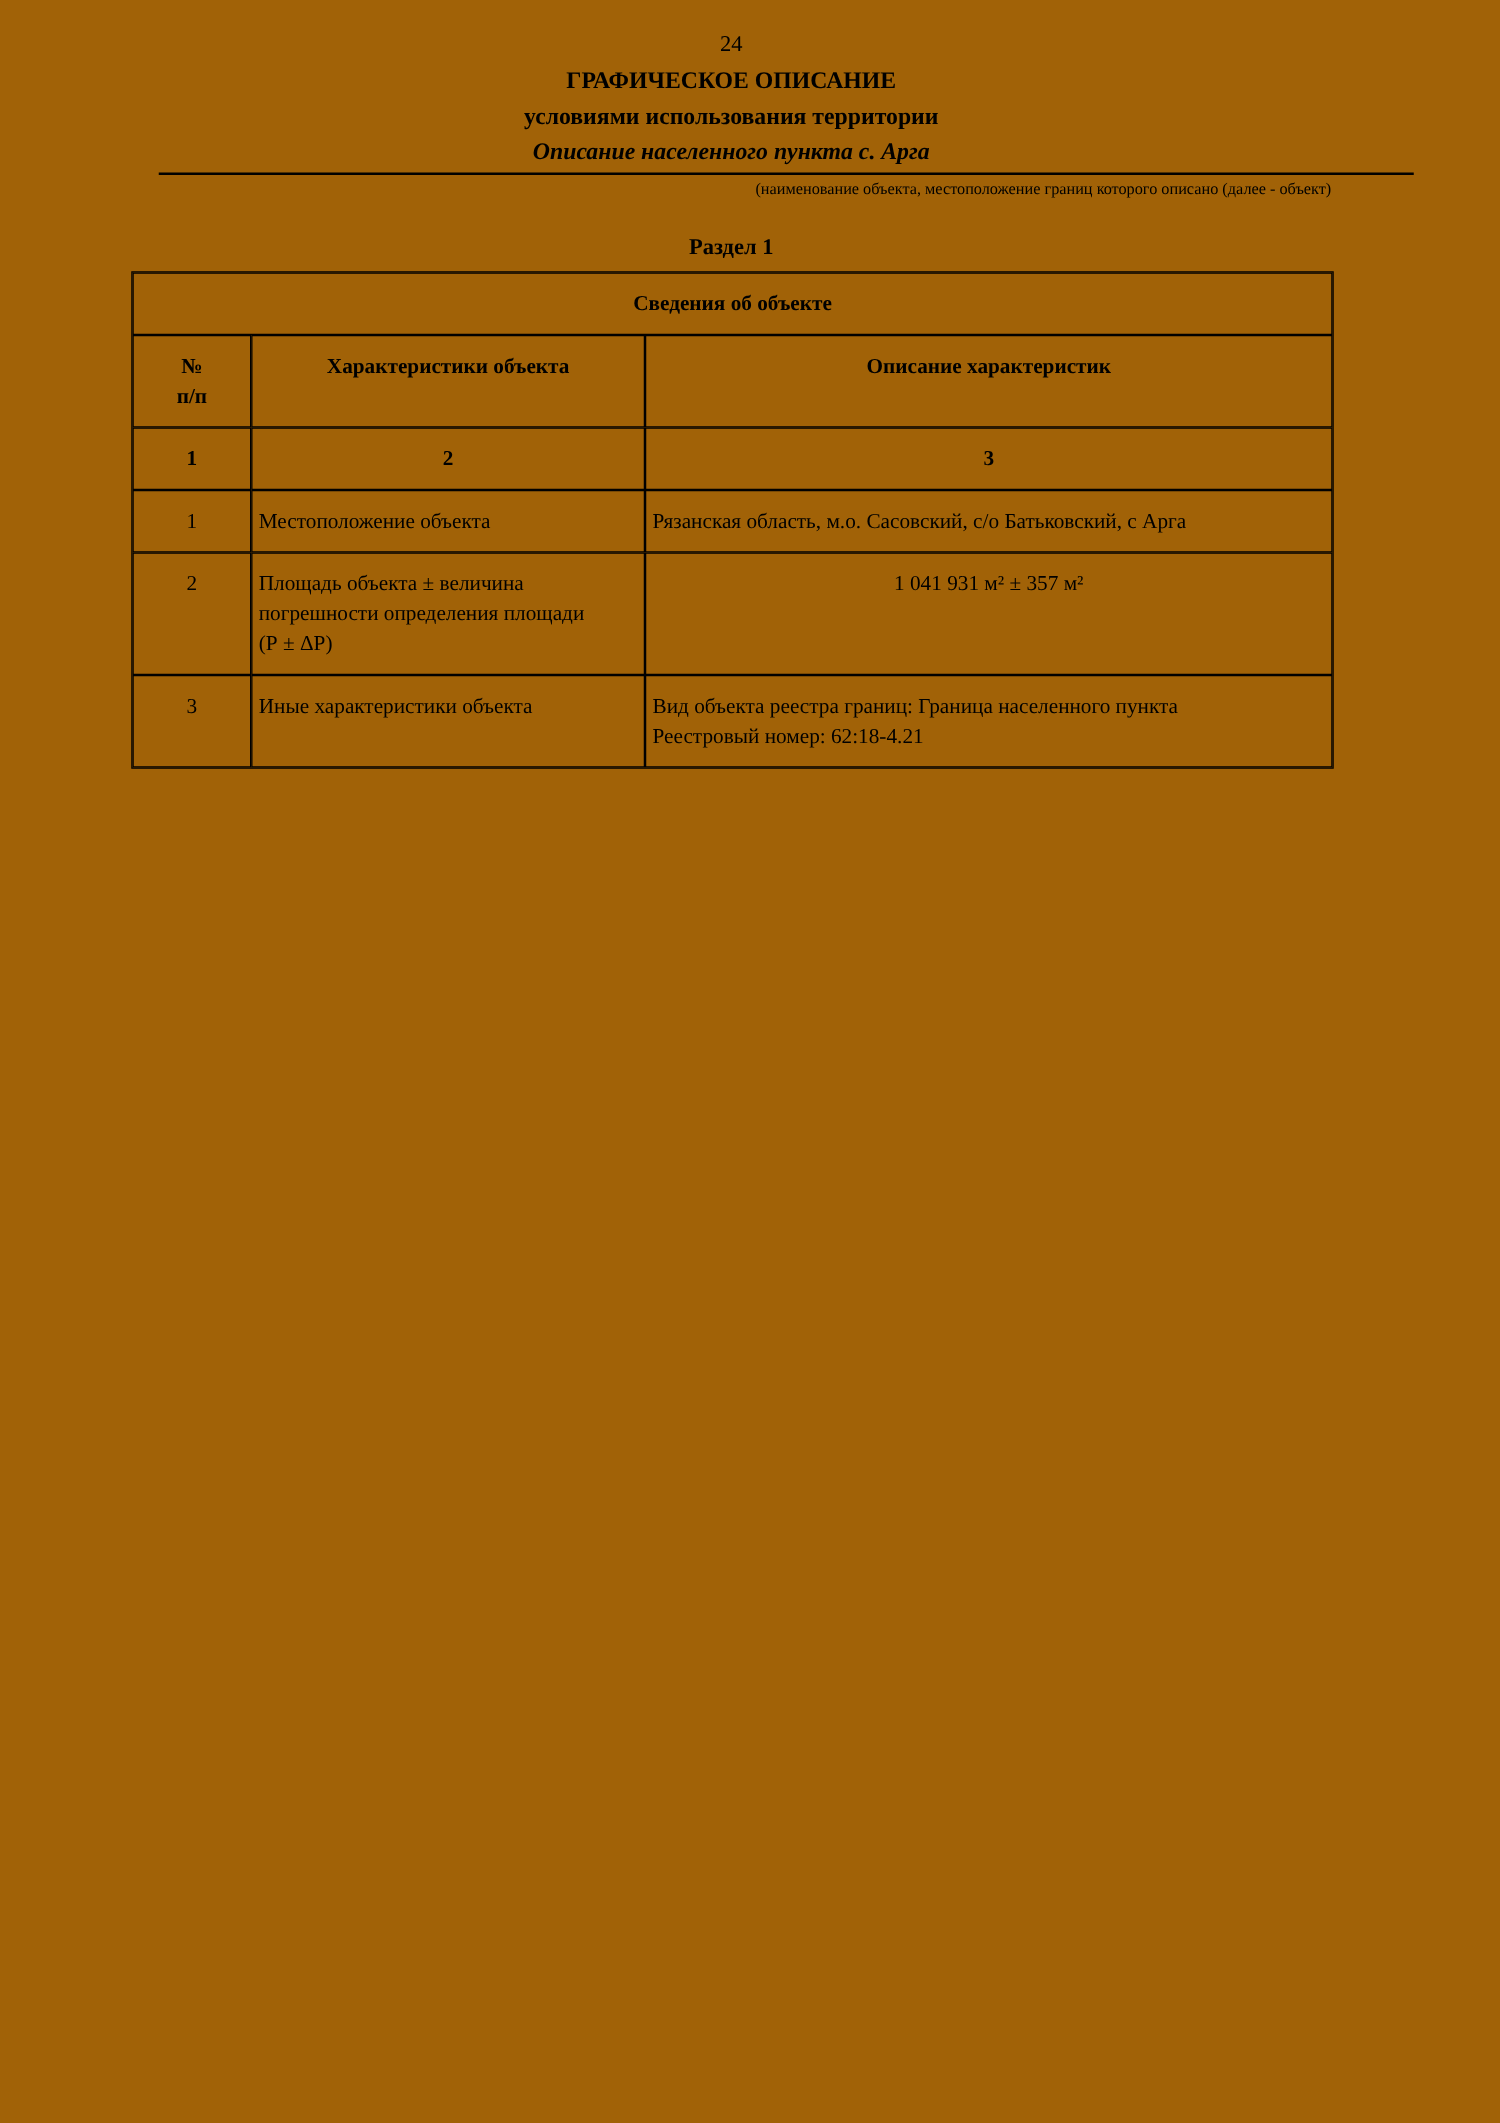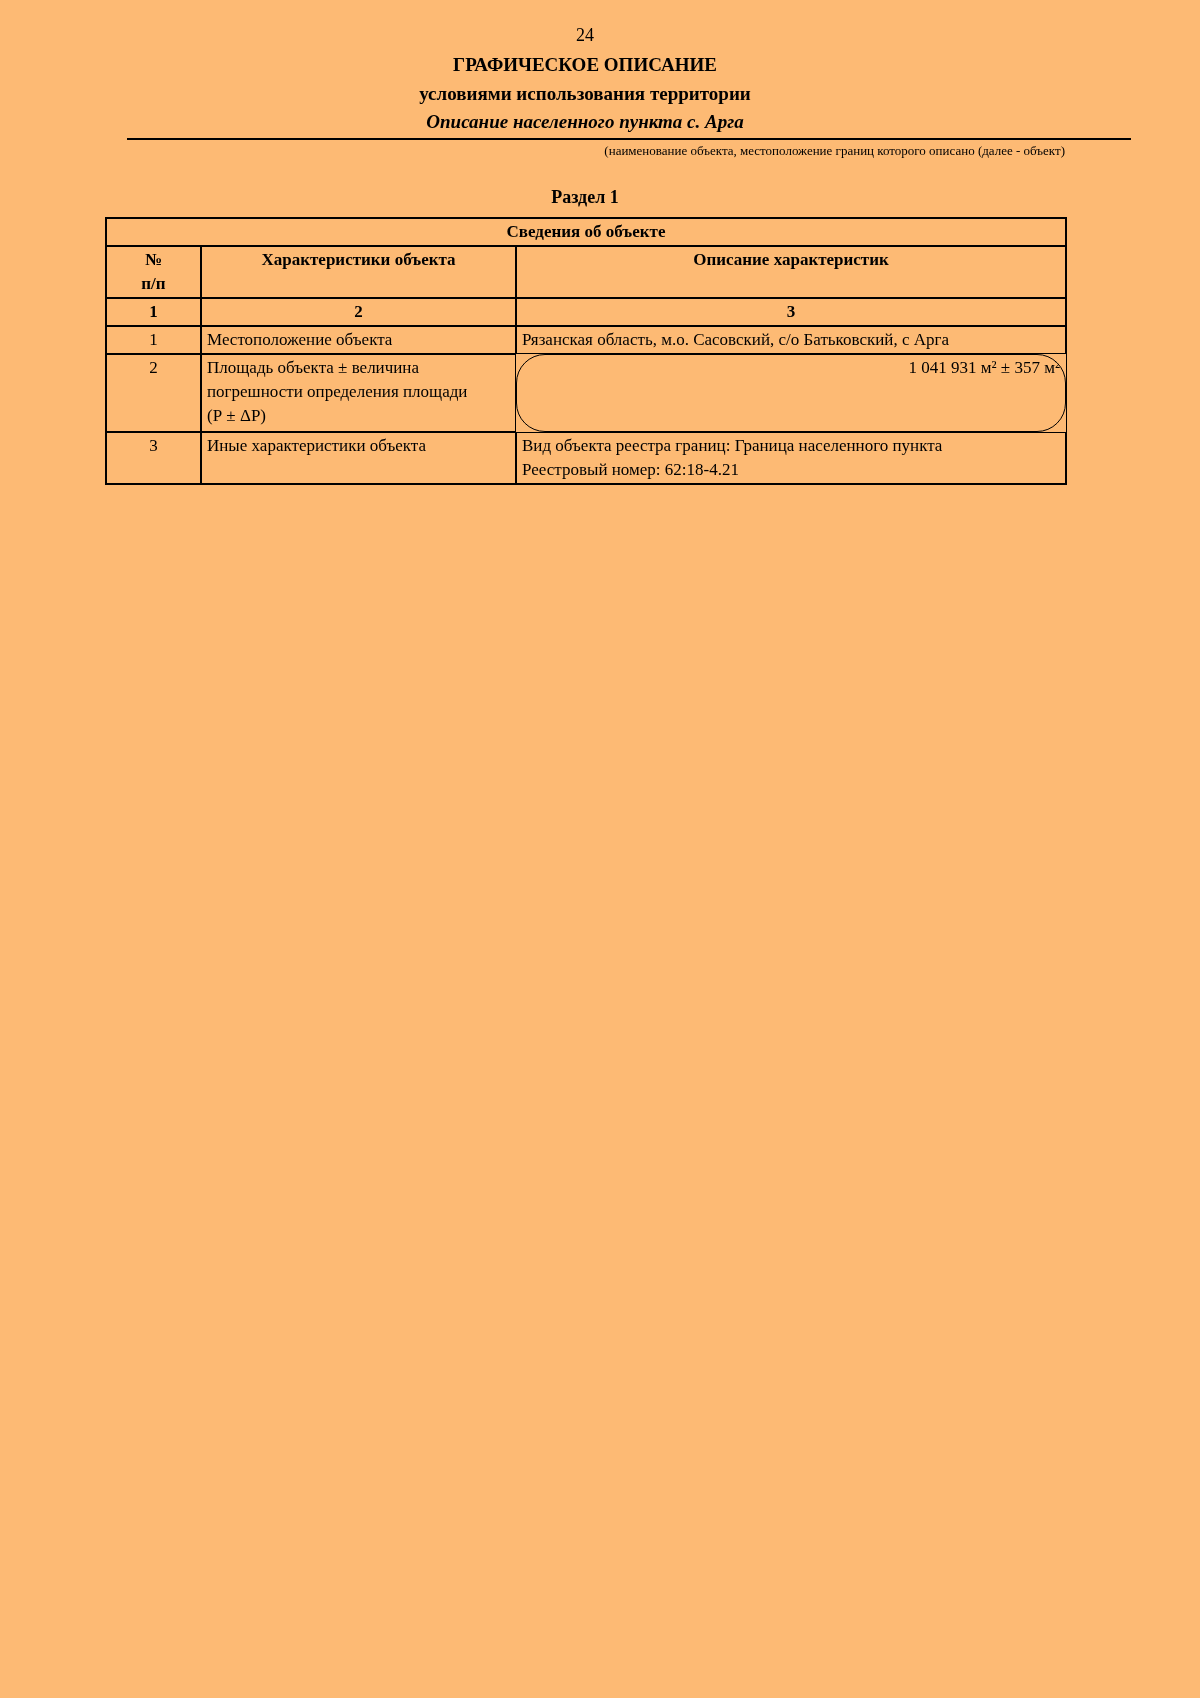--- a/index.html
+++ b/index.html
@@ -5,21 +5,21 @@
   * { margin: 0; padding: 0; box-sizing: border-box; }
   html, body { background: #ffffff; }
   body {
     width: 1200px; height: 1698px;
     font-family: "Liberation Serif", serif;
     color: #000000;
     overflow: hidden;
   }
   .page {
     width: 1200px; height: 1698px;
-    background: #fdba74;
+    background: #a16207;
     padding-top: 24px;
     position: relative;
   }
   .content { width: 960px; margin-left: 105px; }
 
   .pagenum {
     text-align: center;
     font-size: 18px; line-height: 22px;
   }
   .titleblock {
@@ -58,21 +58,21 @@
     border-spacing: 0;
     border: 1px solid #000000;
     table-layout: fixed;
     width: 960px;
     margin-top: 9px;
   }
   table.objtable td {
     border: 1px solid #000000;
     font-size: 17px;
     line-height: 24px;
-    padding: 1px 5px;
+    padding: 12px 5px;
     vertical-align: top;
     overflow: hidden;
   }
   td.tcaption {
     text-align: center;
     font-weight: bold;
     vertical-align: middle;
   }
   td.colhead {
     text-align: center;
@@ -83,23 +83,22 @@
   td.colnum {
     text-align: center;
     font-weight: bold;
     vertical-align: middle;
   }
   td.numcell {
     text-align: center;
     vertical-align: middle;
   }
   td.centerval {
-    text-align: right;
+    text-align: center;
     vertical-align: middle;
-    border-radius: 29px;
   }
   .preline { white-space: pre-line; }
   tr.row-area td { height: 78px; }
   tr.row-other td { height: 50px; }
 </style>
 </head>
 <body>
 
 <div class="page">
   <div class="content">

